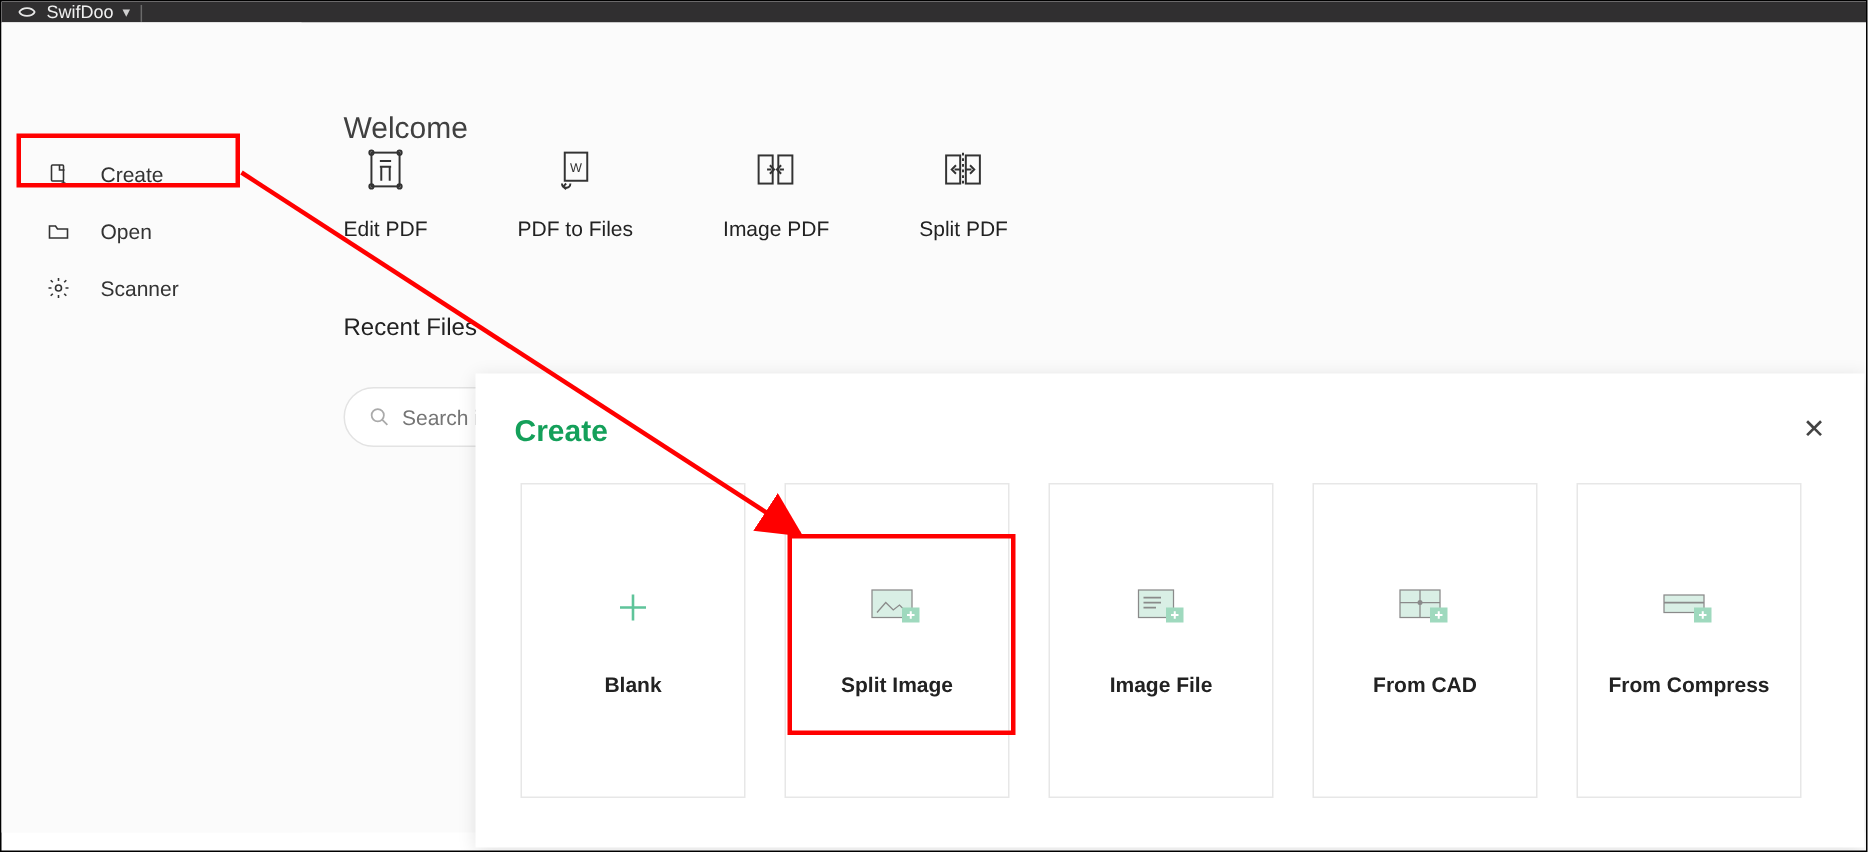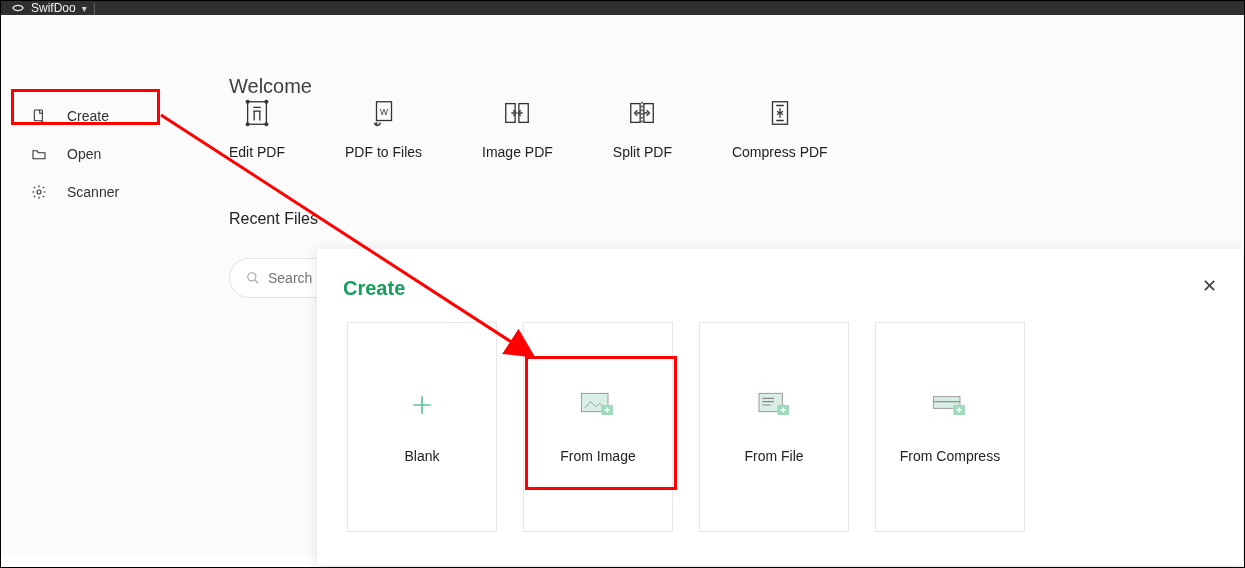--- a/index.html
+++ b/index.html
@@ -99,20 +99,21 @@
     display:flex;
     gap: 26px;
     padding: 22px 30px 0 30px;
   }
   .create-card {
     width: 150px; height: 210px;
     border: 1px solid #e7e7e7;
     display:flex; flex-direction:column;
     align-items:center; justify-content:center;
     cursor:pointer;
+    font-weight:bold;
   }
   .create-card .icon { width:40px; height:30px; display:flex; align-items:center; justify-content:center; margin-bottom: 28px; }
   .create-card .label { font-size:14px; color:#222; }
 
   
   .hl-box { position:absolute; border:3px solid #ff0000; pointer-events:none; }
   .hl-create { left:10px; top:88px; width:149px; height:36px; }
   .hl-fromimage { left:524px; top:355px; width:152px; height:134px; }
   .arrow-svg { position:absolute; left:10px; top:100px; width:560px; height:270px; pointer-events:none; }
 </style>
@@ -205,29 +206,20 @@
         <span class="icon">
           <svg width="30" height="30" viewBox="0 0 32 32" fill="none" stroke="#333" stroke-width="1.4">
             <rect x="4" y="6" width="10" height="20"></rect>
               <rect x="18" y="6" width="10" height="20"></rect>
             <path d="M10 16h4M11 13l-3 3 3 3M22 16h-4M21 13l3 3-3 3"></path>
             <path stroke-dasharray="2 2" d="M16 4v24"></path>
           </svg>
         </span>
         <span class="label">Split PDF</span>
       </div>
-      <div class="action-item">
-        <span class="icon">
-          <svg width="30" height="30" viewBox="0 0 32 32" fill="none" stroke="#333" stroke-width="1.4">
-            <rect x="8" y="4" width="16" height="24"></rect>
-              <path d="M12 8h8M12 24h8M16 11v4M16 21v-4M13 14l3 3 3-3M13 18l3-3 3 3"></path>
-          </svg>
-        </span>
-        <span class="label">Compress PDF</span>
-      </div>
     </div>
 
     <div class="recent-title">Recent Files</div>
 
     <div class="search-box">
       <span class="icon">
         <svg width="14" height="14" viewBox="0 0 24 24" fill="none" stroke="#aaa" stroke-width="2">
           <circle cx="10" cy="10" r="7"></circle>
             <path d="M21 21l-6-6"></path>
         </svg>
@@ -253,32 +245,44 @@
     </div>
     <div class="create-card">
       <span class="icon">
         <svg width="40" height="30" viewBox="0 0 48 36" fill="none">
           <rect x="4" y="4" width="32" height="22" fill="#d9efe5" stroke="#8a8a8a" stroke-width="1"></rect>
           <path d="M8 22l7-8 6 6 5-4 6 6" stroke="#8a8a8a" stroke-width="1" fill="none"></path>
           <rect x="28" y="18" width="14" height="12" fill="#9fd9be"></rect>
           <path d="M35 21v6M32 24h6" stroke="#fff" stroke-width="1.6"></path>
         </svg>
       </span>
-      <span class="label">From Image</span>
+      <span class="label">Split Image</span>
     </div>
     <div class="create-card">
       <span class="icon">
         <svg width="40" height="30" viewBox="0 0 48 36" fill="none">
           <rect x="6" y="4" width="28" height="22" fill="#d9efe5" stroke="#8a8a8a" stroke-width="1"></rect>
           <path d="M10 10h14M10 14h14M10 18h10" stroke="#8a8a8a" stroke-width="1.4"></path>
           <rect x="28" y="18" width="14" height="12" fill="#9fd9be"></rect>
           <path d="M35 21v6M32 24h6" stroke="#fff" stroke-width="1.6"></path>
         </svg>
       </span>
-      <span class="label">From File</span>
+      <span class="label">Image File</span>
+    </div>
+    <div class="create-card">
+      <span class="icon">
+        <svg width="40" height="30" viewBox="0 0 48 36" fill="none">
+          <rect x="4" y="4" width="32" height="22" fill="#d9efe5" stroke="#8a8a8a" stroke-width="1"></rect>
+          <path d="M4 14h32M20 4v22" stroke="#8a8a8a" stroke-width="1"></path>
+          <circle cx="20" cy="14" r="2" fill="#8a8a8a"></circle>
+          <rect x="28" y="18" width="14" height="12" fill="#9fd9be"></rect>
+          <path d="M35 21v6M32 24h6" stroke="#fff" stroke-width="1.6"></path>
+        </svg>
+      </span>
+      <span class="label">From CAD</span>
     </div>
     <div class="create-card">
       <span class="icon">
         <svg width="40" height="30" viewBox="0 0 48 36" fill="none">
           <rect x="4" y="8" width="32" height="14" fill="#d9efe5" stroke="#8a8a8a" stroke-width="1"></rect>
           <path d="M4 14h32" stroke="#8a8a8a" stroke-width="1.4"></path>
           <rect x="28" y="18" width="14" height="12" fill="#9fd9be"></rect>
           <path d="M35 21v6M32 24h6" stroke="#fff" stroke-width="1.6"></path>
         </svg>
       </span>

